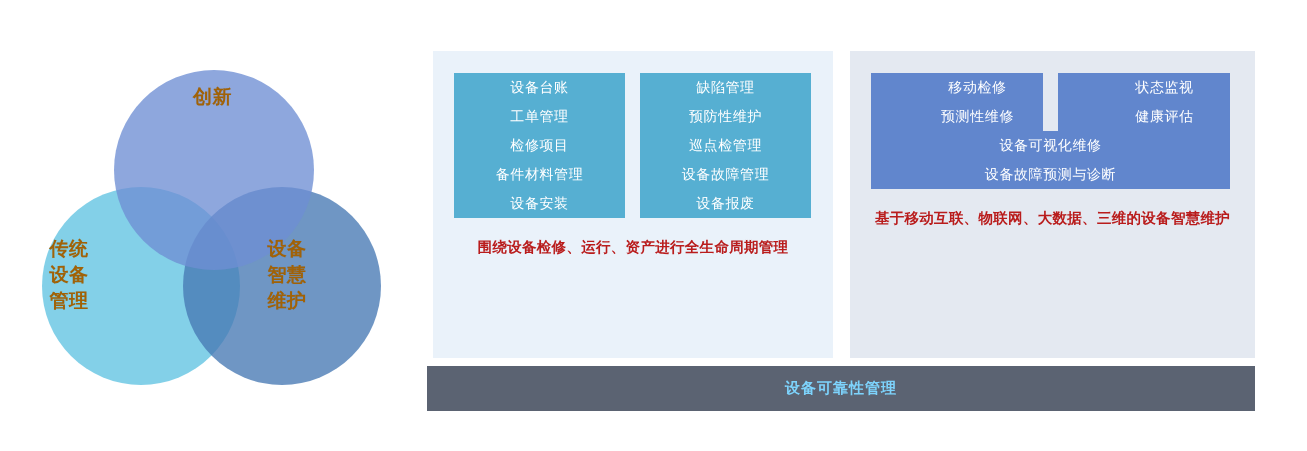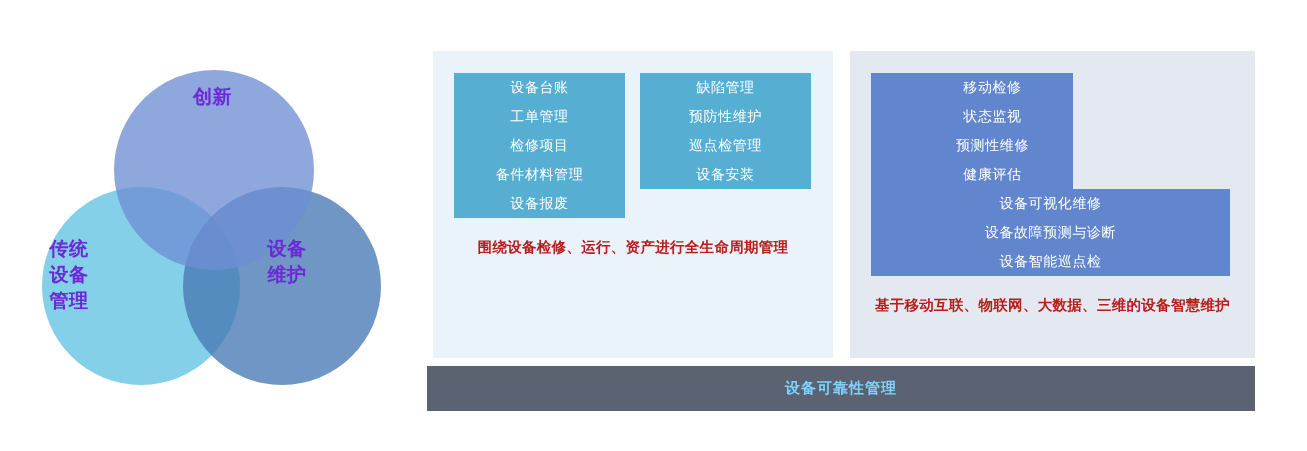--- a/index.html
+++ b/index.html
@@ -45,21 +45,21 @@
     background: rgba(100, 196, 226, 0.80);
   }
   #venn-circle-right {
     left: 183px;
     top: 187px;
     width: 198px;
     height: 198px;
     background: rgba(70, 120, 180, 0.78);
   }
   .venn-label {
-    color: #6d28d9;
+    color: #a16207;
     font-weight: bold;
     font-size: 19px;
     line-height: 1.38;
     text-align: center;
     letter-spacing: 0.5px;
     position: relative;
     z-index: 5;
     text-shadow: 0 0 1px rgba(0,0,0,0.08);
   }
   #venn-label-top {
@@ -118,21 +118,21 @@
     letter-spacing: 0.6px;
     white-space: nowrap;
   }
   .capsule.half {
     width: 171px;
   }
   .capsule.full {
     width: 357px;
   }
   #panel-smart .capsule.half {
-    width: 202px;
+    width: 172px;
     padding-left: 41px;
   }
   #panel-smart .capsule.full {
     width: 359px;
   }
   .capsule-traditional {
     background: #56afd2;
   }
   .capsule-smart {
     background: #6186cd;
@@ -177,47 +177,48 @@
   </div>
 
   <div class="venn-label" id="venn-label-left">
     <div>传统</div>
     <div>设备</div>
     <div>管理</div>
   </div>
 
   <div class="venn-label" id="venn-label-right">
     <div>设备</div>
+    <div>智慧</div>
     <div>维护</div>
   </div>
 </div>
 
 <div class="panel" id="panel-traditional">
   <div class="box-grid">
     <div class="capsule capsule-traditional half">设备台账</div>
     <div class="capsule capsule-traditional half">缺陷管理</div>
     <div class="capsule capsule-traditional half">工单管理</div>
     <div class="capsule capsule-traditional half">预防性维护</div>
     <div class="capsule capsule-traditional half">检修项目</div>
     <div class="capsule capsule-traditional half">巡点检管理</div>
     <div class="capsule capsule-traditional half">备件材料管理</div>
+    <div class="capsule capsule-traditional half">设备故障管理</div>
     <div class="capsule capsule-traditional half">设备安装</div>
     <div class="capsule capsule-traditional half">设备报废</div>
   </div>
   <div class="panel-caption">围绕设备检修、运行、资产进行全生命周期管理</div>
 </div>
 
 <div class="panel" id="panel-smart">
   <div class="box-grid">
     <div class="capsule capsule-smart half">移动检修</div>
     <div class="capsule capsule-smart half">状态监视</div>
     <div class="capsule capsule-smart half">预测性维修</div>
     <div class="capsule capsule-smart half">健康评估</div>
     <div class="capsule capsule-smart full">设备可视化维修</div>
     <div class="capsule capsule-smart full">设备故障预测与诊断</div>
-    <div class="capsule capsule-smart full">设备智能巡点检</div>
   </div>
   <div class="panel-caption">基于移动互联、物联网、大数据、三维的设备智慧维护</div>
 </div>
 
 <div id="bottom-bar">
   <span>设备可靠性管理</span>
 </div>
 
 </body></html>

